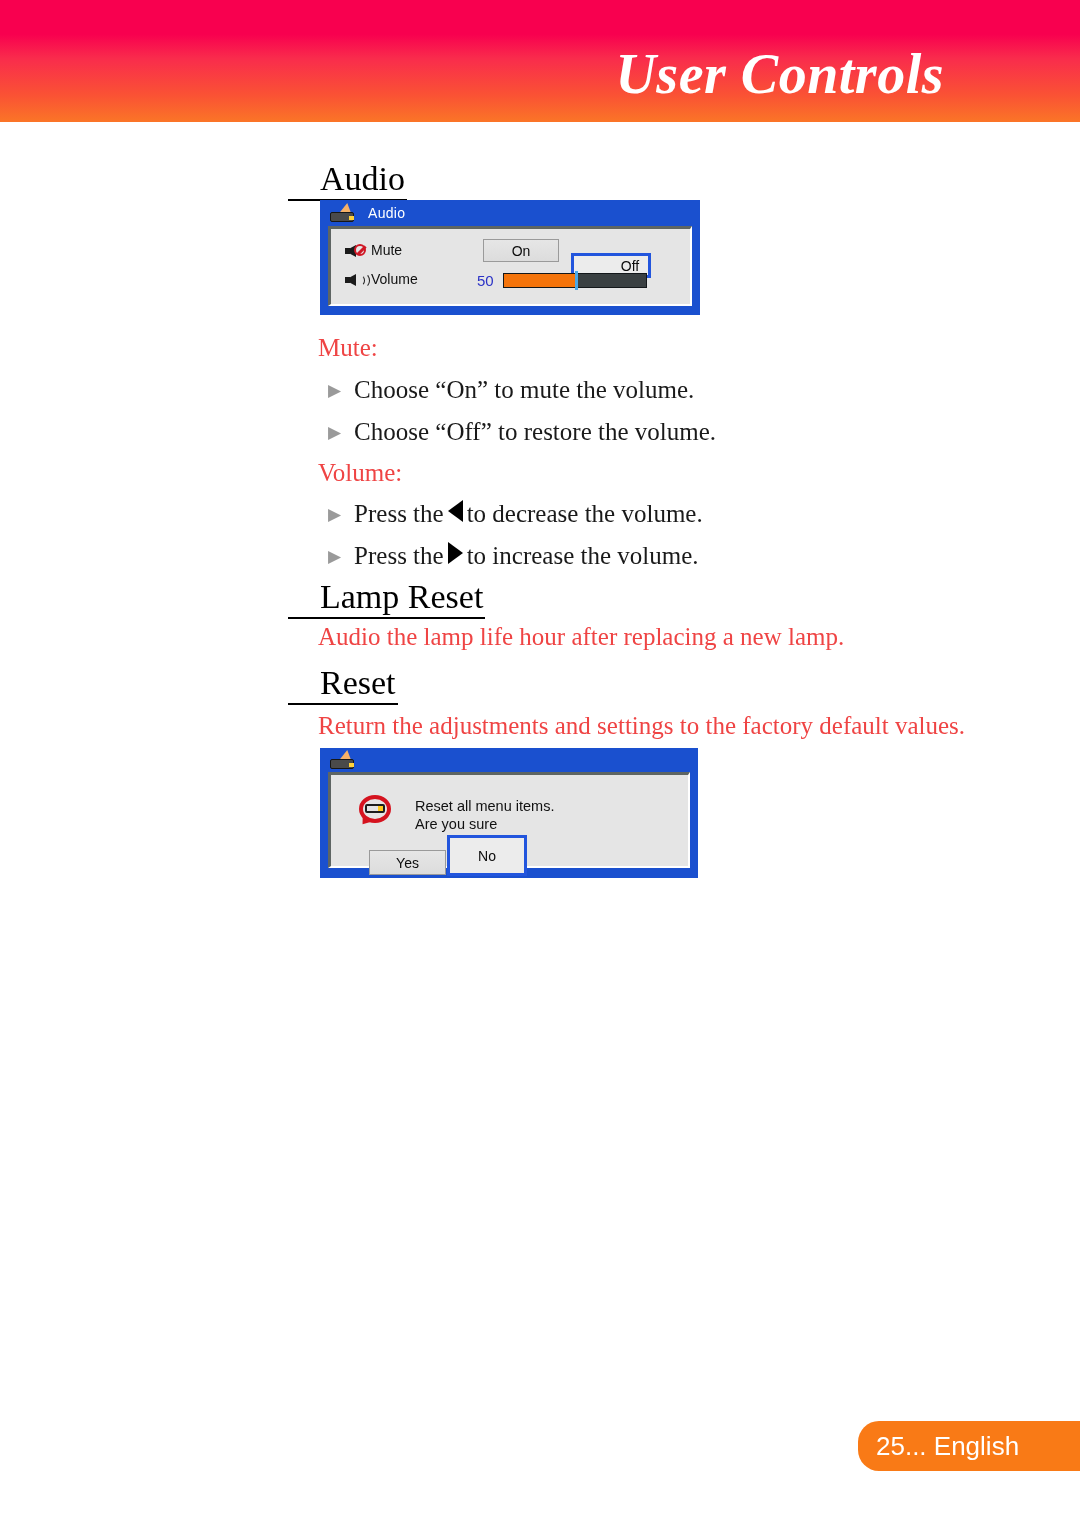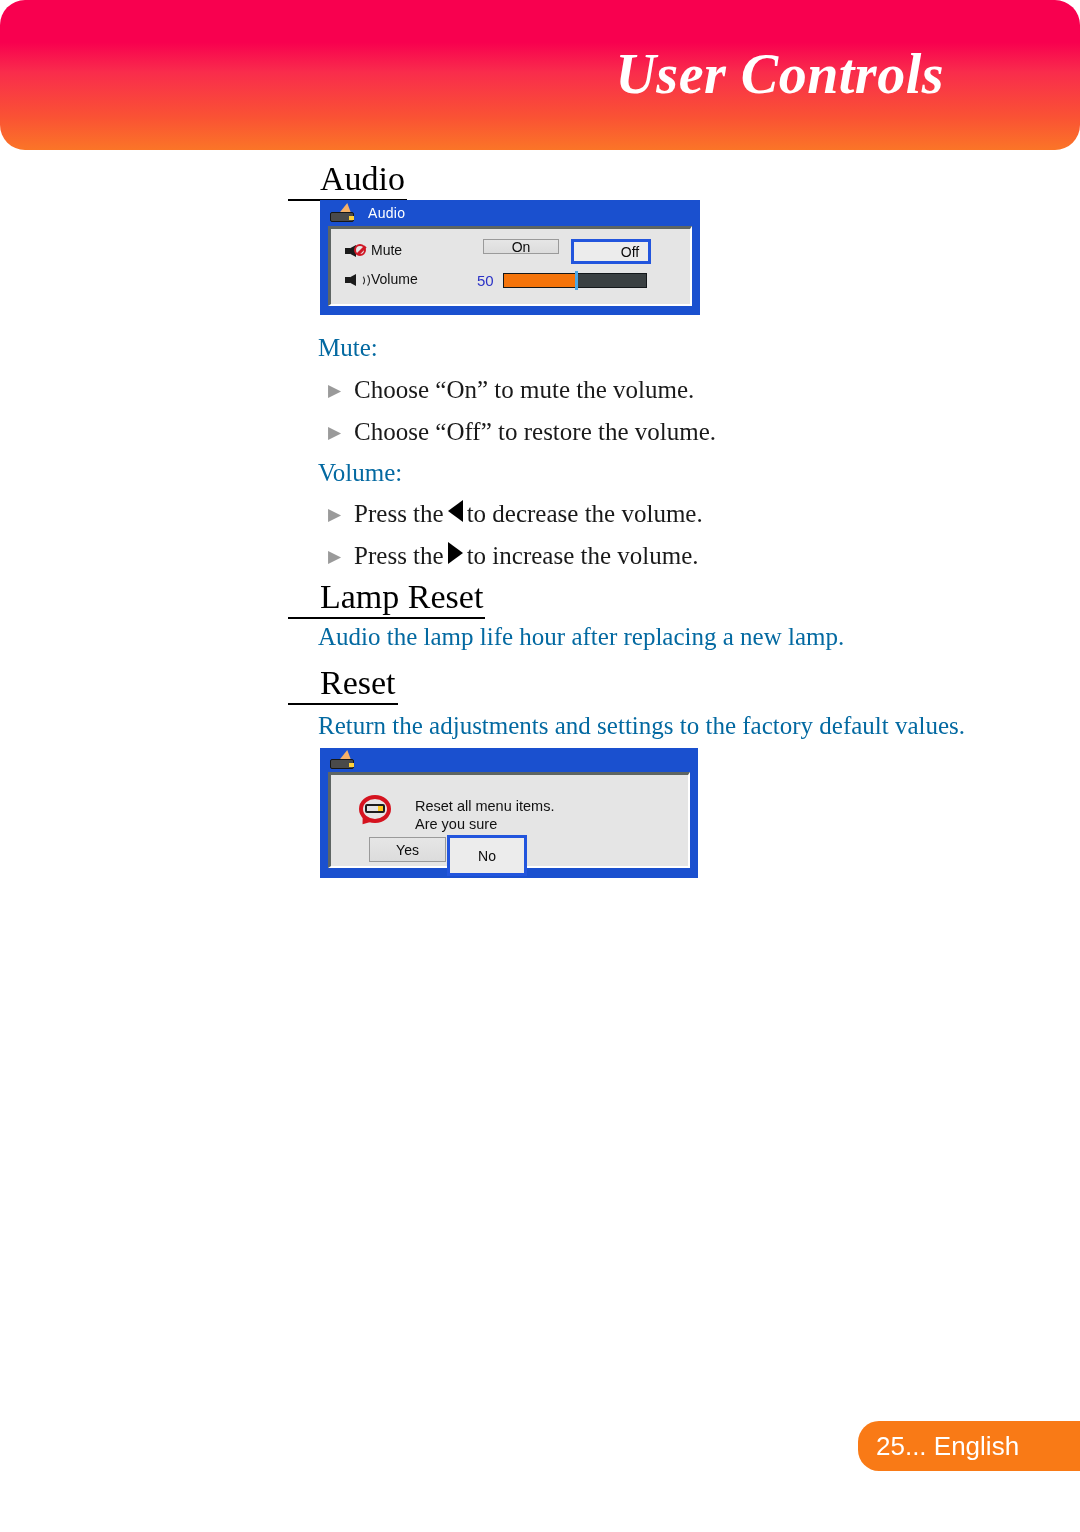--- a/index.html
+++ b/index.html
@@ -10,23 +10,22 @@
     width: 1080px; height: 1532px;
     position: relative;
     font-family: "Liberation Serif", "DejaVu Serif", serif;
     overflow: hidden;
   }
 
   
   #header-banner {
     position: absolute;
     left: 0; top: 0;
-    width: 1080px; height: 150px;
+    width: 1080px; height: 122px;
     background: linear-gradient(to bottom, #f8004f 0%, #f8004f 28%, #f92c4c 48%, #fa5234 78%, #fb7527 100%);
-    border-radius: 25px;
   }
   #header-title {
     position: absolute;
     right: 136px;
     top: 42px;
     color: #ffffff;
     font-size: 56px;
     font-style: italic;
     font-weight: bold;
     letter-spacing: 0.5px;
@@ -48,21 +47,21 @@
     bottom: -3px;
     width: calc(100% + 34px);
     height: 2px;
     background: #000000;
   }
 
   
   .body-text {
     position: absolute;
     font-size: 25px;
-    color: #0369a1;
+    color: #ef4444;
     white-space: nowrap;
     font-family: "Liberation Serif", "DejaVu Serif", serif;
   }
   .bullet-row {
     position: absolute;
     font-size: 25px;
     color: #1a1a1a;
     white-space: nowrap;
     display: flex;
     align-items: baseline;
@@ -348,24 +347,24 @@
   <div class="osd-panel" style="height:80px;">
 
     <div class="osd-row" style="left:14px; top:13px;">
       <span class="speaker">
         <span class="cone"></span>
           <span class="box"></span>
           <span class="mute-badge"></span>
       </span>
       <span class="row-label">Mute</span>
     </div>
-    <div class="osd-btn" style="position:absolute; left:152px; top:10px; width:76px; height:15px;">
+    <div class="osd-btn" style="position:absolute; left:152px; top:10px; width:76px; height:23px;">
       <span>On</span>
     </div>
-    <div class="osd-btn selected" style="position:absolute; left:240px; top:10px; width:80px; height:25px;padding-left:38px;">
+    <div class="osd-btn selected" style="position:absolute; left:240px; top:24px; width:80px; height:25px;padding-left:38px;">
       <span>Off</span>
     </div>
 
     <div class="osd-row" style="left:14px; top:42px;">
       <span class="speaker">
         <span class="cone"></span>
           <span class="box"></span>
         <span class="wave" style="left:10px; top:3px; width:8px; height:9px;"></span>
         <span class="wave" style="left:12px; top:1px; width:11px; height:13px;"></span>
       </span>
@@ -426,21 +425,21 @@
     </span>
   </div>
   <div class="osd-panel" style="height:96px;">
     <span class="reset-icon" style="left:28px; top:20px;">
       <span class="ring"></span>
         <span class="arrowhead"></span>
         <span class="mini-dev"></span>
     </span>
     <div class="reset-msg" style="left:84px; top:22px;">Reset all menu items.
 Are you sure</div>
-    <div class="osd-btn" style="position:absolute; left:38px; top:62px; width:77px; height:25px;">
+    <div class="osd-btn" style="position:absolute; left:38px; top:75px; width:77px; height:25px;">
       <span>Yes</span>
     </div>
     <div class="osd-btn selected" style="position:absolute; left:116px; top:60px; width:80px; height:41px;">
       <span>No</span>
     </div>
   </div>
 </div>
 
 <div id="footer-pill">
   <span id="footer-page">25</span>

